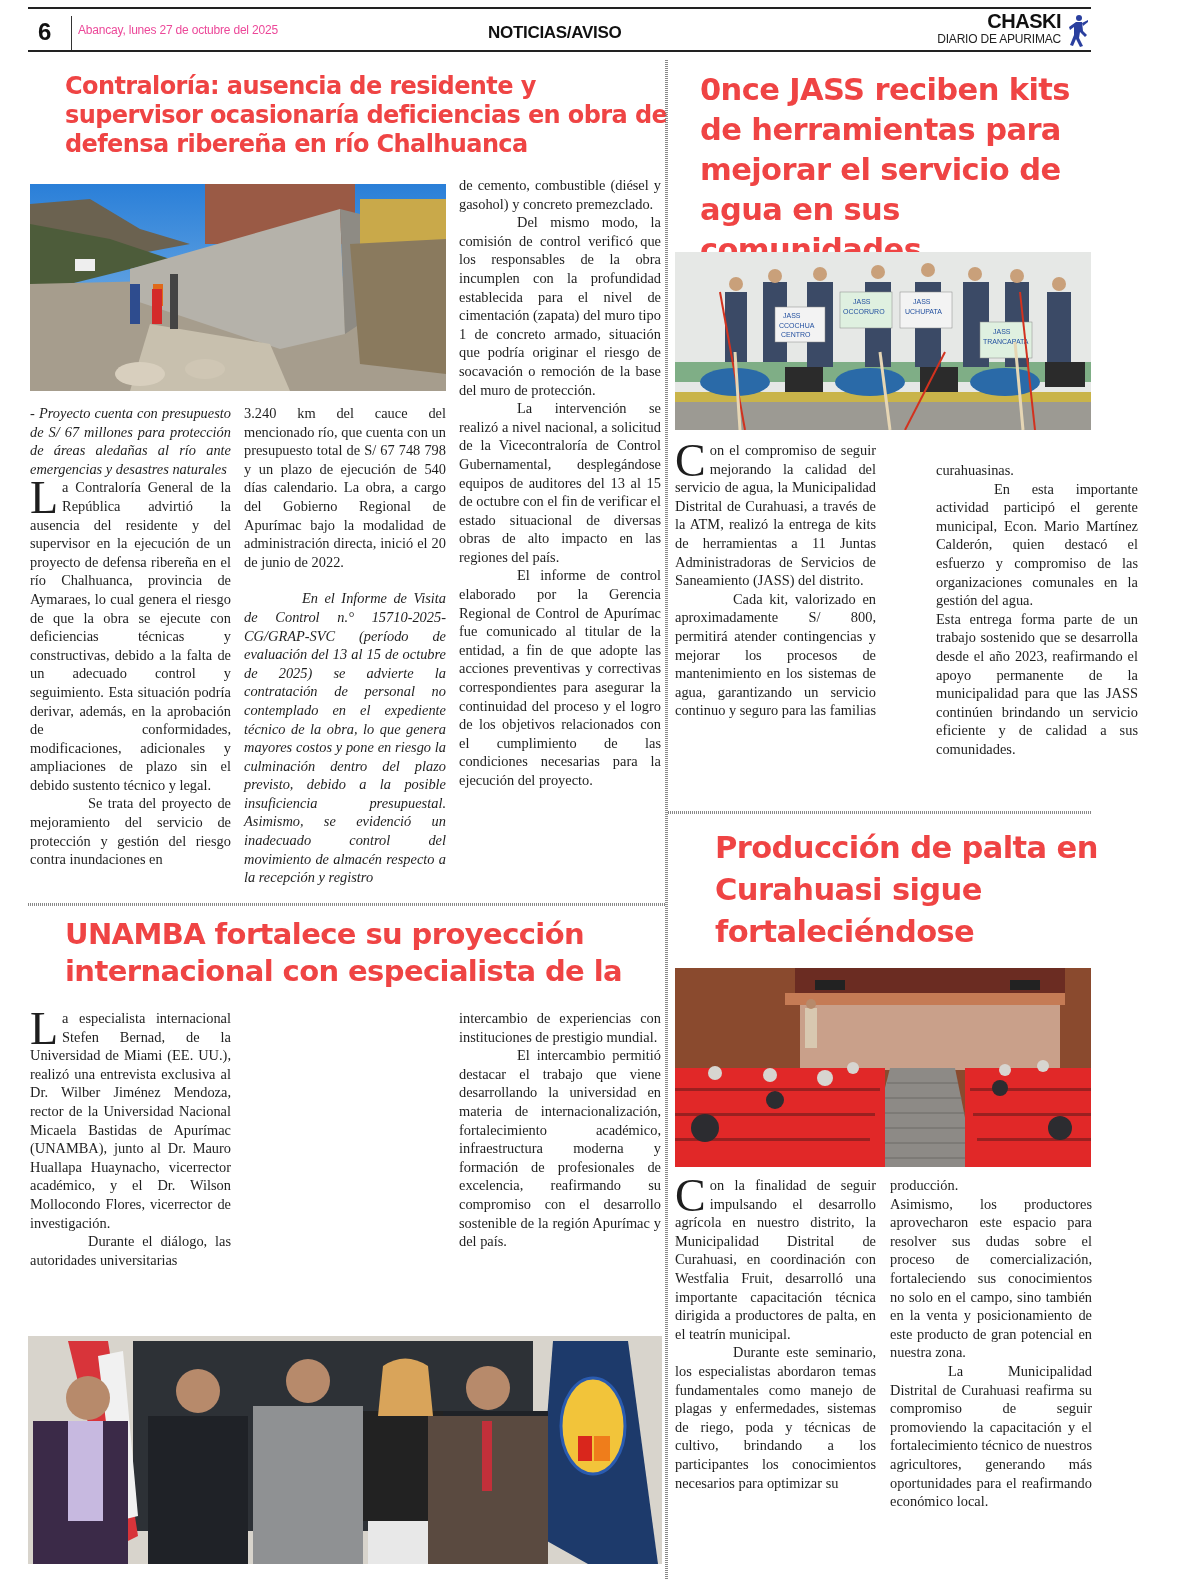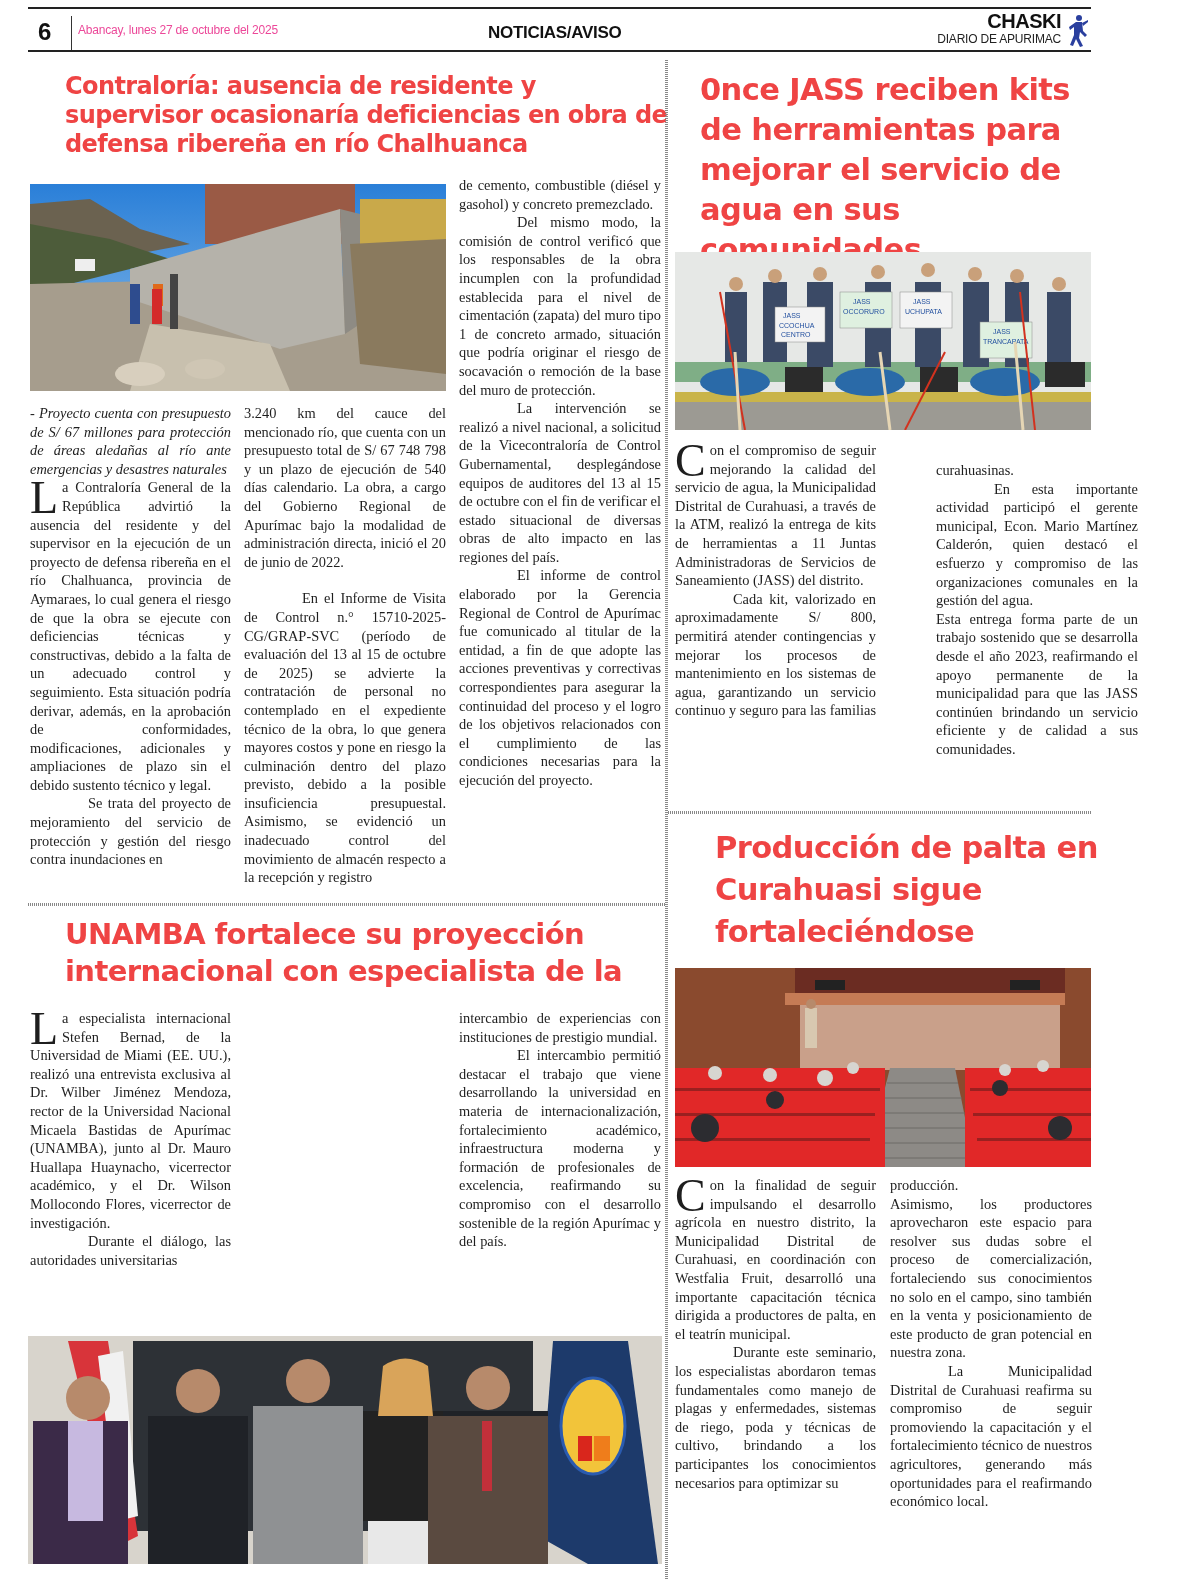--- a/index.html
+++ b/index.html
@@ -22,21 +22,21 @@
   .mast-logo { position: absolute; right: 2px; top: 4px; width: 22px; height: 36px; }
 
   
   .headline { position: absolute; font-family: "DejaVu Sans", "Liberation Sans", sans-serif;
     font-weight: bold; color: #ef4444; letter-spacing: -0.6px; margin-left: 25px; }
 
   
   .col { position: absolute; font-size: 14.4px; line-height: 18.6px; text-align: justify; hyphens: manual; color: #1e1e1e; }
   .col p { margin: 0; }
   .col .indent { text-indent: 58px; }
-  .col .gap { margin-top: 18px; }
+  .col .gap { margin-top: 18px; font-style: italic; }
   .lede { font-weight: normal; font-style: italic; font-size: 14.4px; line-height: 18.6px; }
   .dropcap { float: left; font-size: 46px; line-height: 38px; margin: 1px 4px -2px 0; font-weight: normal; color: #1e1e1e; }
 
   
   .vrule { position: absolute; width: 3px;
     background: repeating-linear-gradient(to bottom, #888 0 1px, transparent 1px 2px); }
   .hrule { position: absolute; height: 3px;
     background: repeating-linear-gradient(to right, #888 0 1px, transparent 1px 2px); }
 
   

